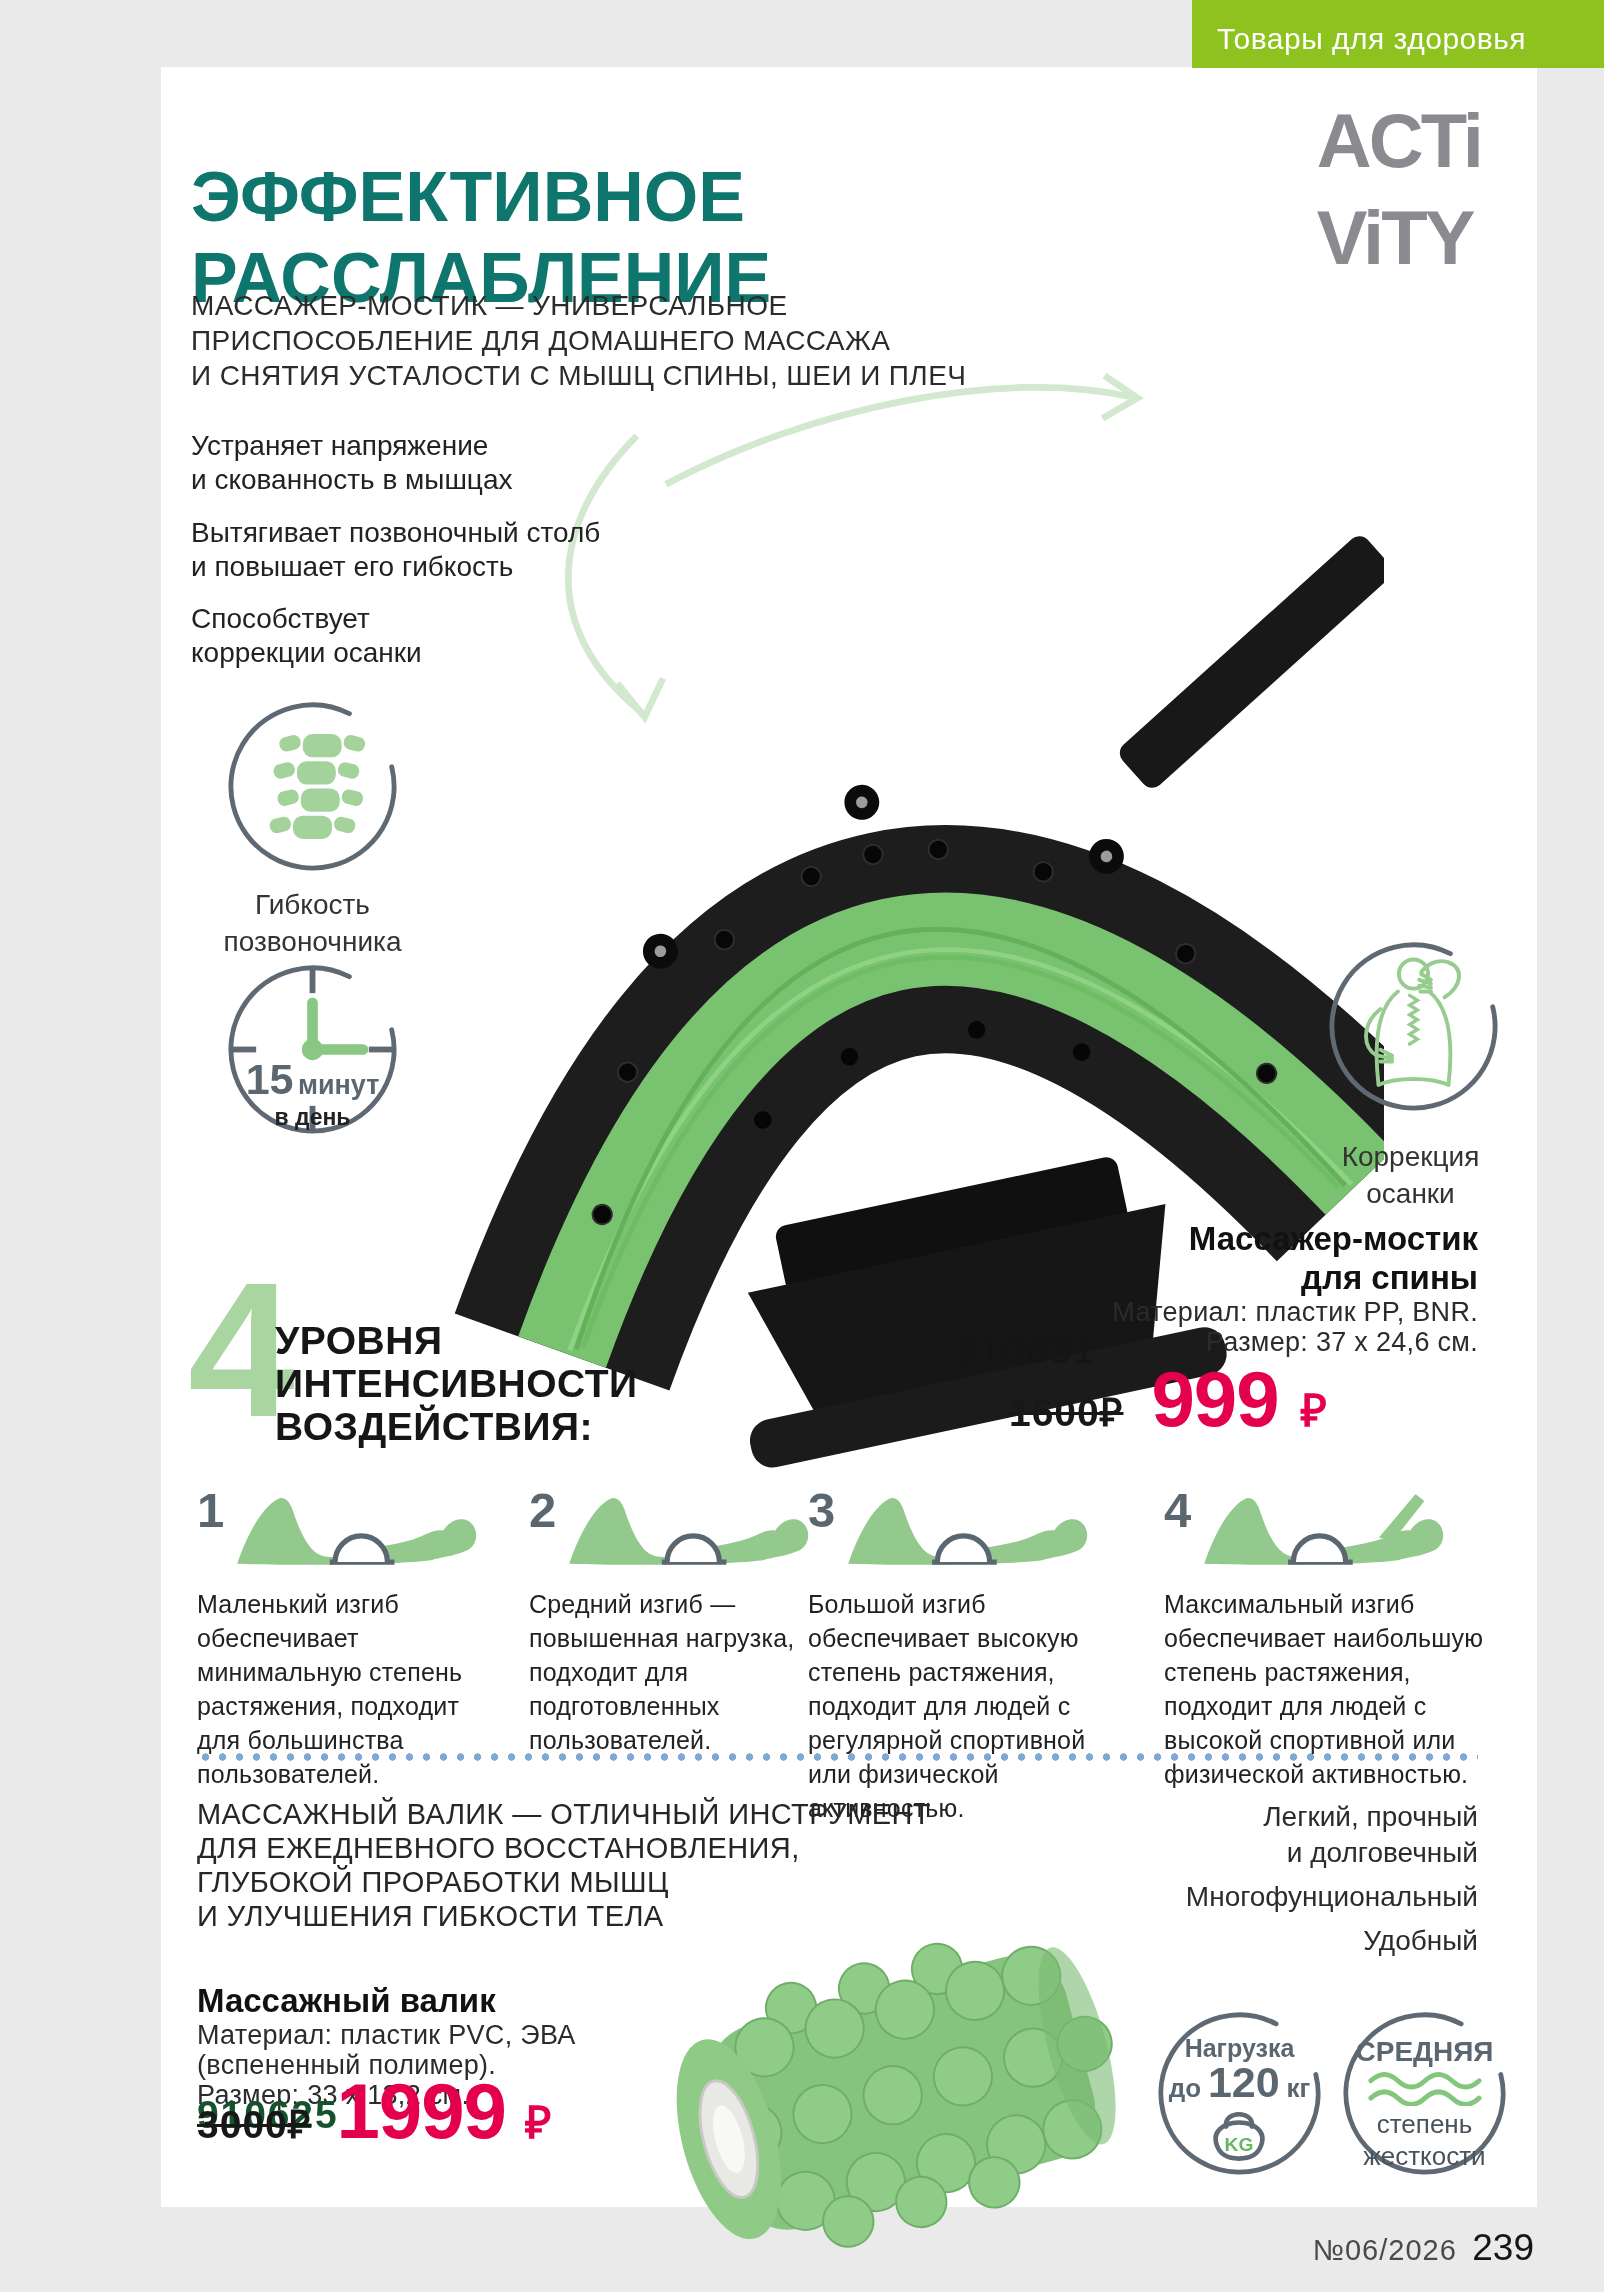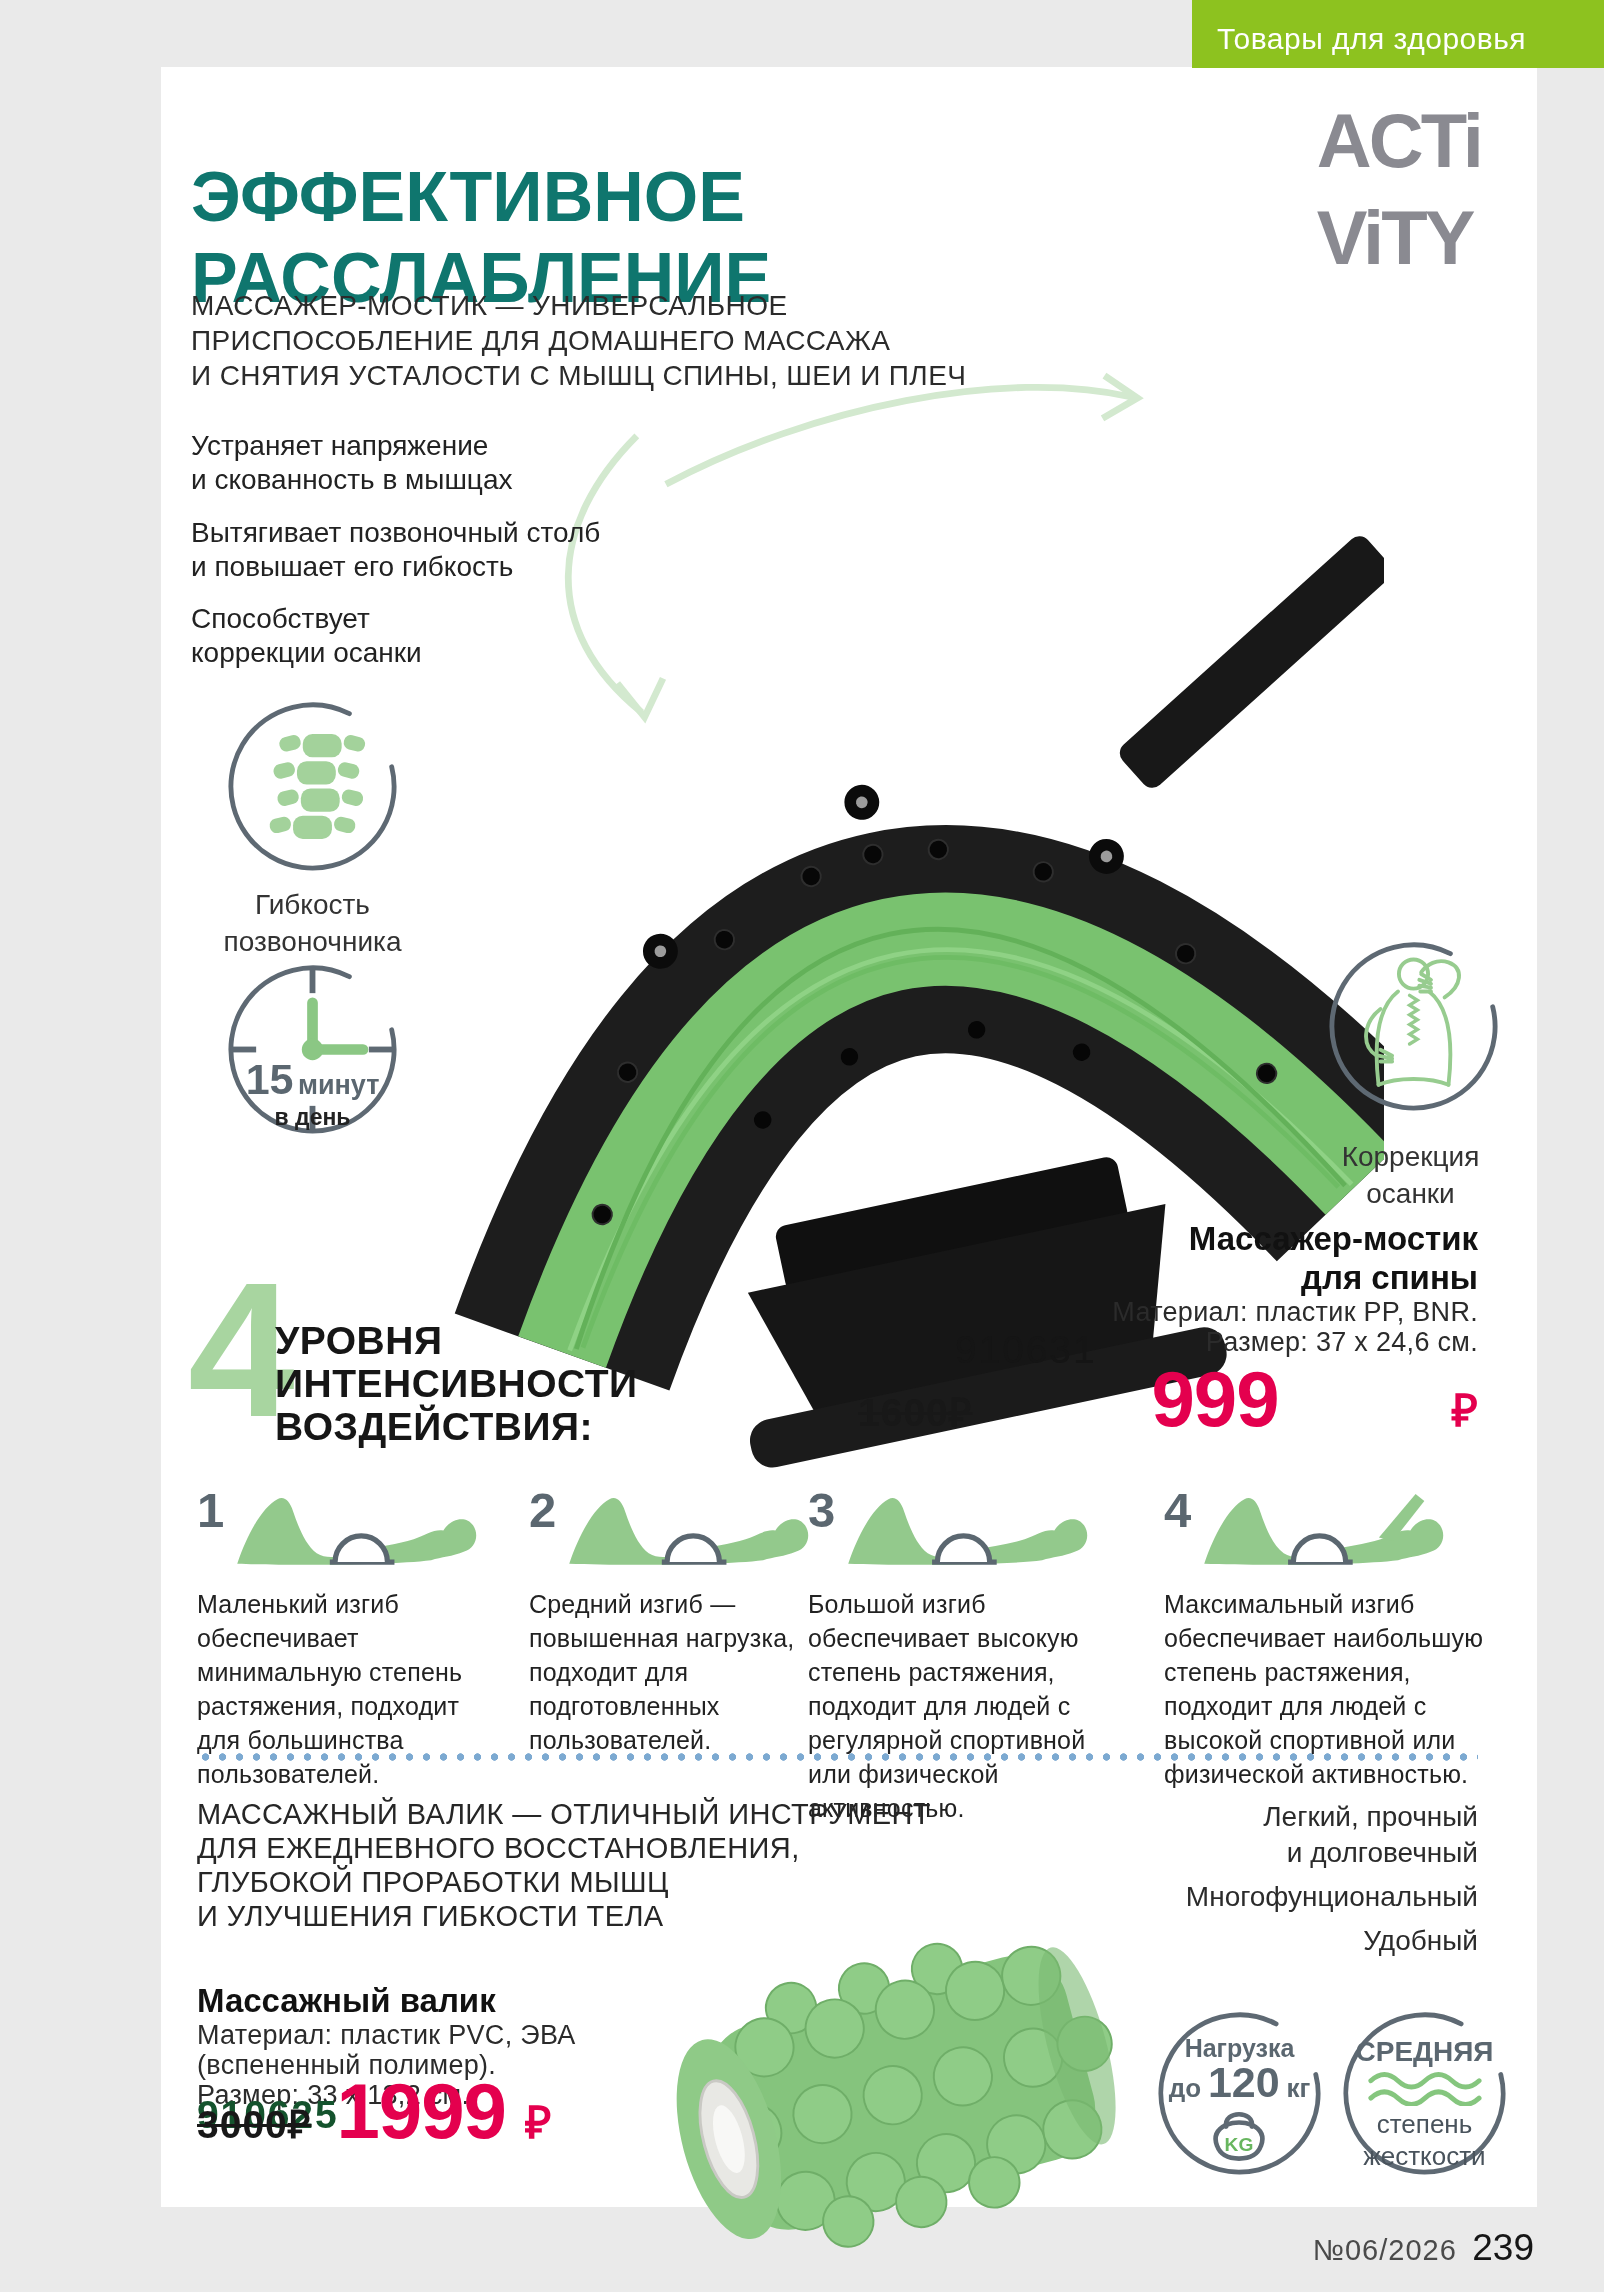--- a/index.html
+++ b/index.html
@@ -32,21 +32,21 @@
   
   .photo1{position:absolute;left:107px;top:233px;width:1116px;height:1174px;}
   .photo2{position:absolute;left:441px;top:1859px;width:558px;height:345px;}
   
   .p1-info{position:absolute;left:794px;width:523px;top:1152px;text-align:right;}
   .pname{font-size:33px;font-weight:800;line-height:39px;color:#111;}
   .pline{font-size:27px;line-height:30px;color:#2b2b2b;letter-spacing:0.3px;}
   .p1-sku{position:absolute;left:794px;width:523px;top:1261px;text-align:left;
         font-size:39px;font-weight:400;letter-spacing:1.9px;color:#151515;}
   .price-row{display:flex;align-items:baseline;}
-  .p1-price{position:absolute;left:697px;width:620px;top:1287px;justify-content:space-between;gap:22px;}
+  .p1-price{position:absolute;left:697px;width:620px;top:1287px;justify-content:center;gap:28px;}
   .old-price{font-size:39px;font-weight:700;text-decoration:line-through;color:#181818;letter-spacing:1px;}
   .new-price{font-size:78px;font-weight:900;color:#e4004e;letter-spacing:-1px;}
   .cur{font-size:45px;font-weight:900;color:#e4004e;margin-left:-5.8px;}
   
   .big-num{position:absolute;left:27px;top:1186px;font-size:192px;line-height:194px;font-weight:900;color:#a8d5a0;}
   .levels-head{position:absolute;left:114px;top:1252px;font-size:39px;font-weight:800;line-height:43px;
         color:#161616;letter-spacing:0.5px;}
   .level-item{position:absolute;top:1409px;width:303px;}
   .level-num{position:absolute;left:0;top:5.8px;font-size:49px;font-weight:800;color:#5b6770;}
   .level-fig{display:block;margin-left:35px;width:262px;height:97px;}

